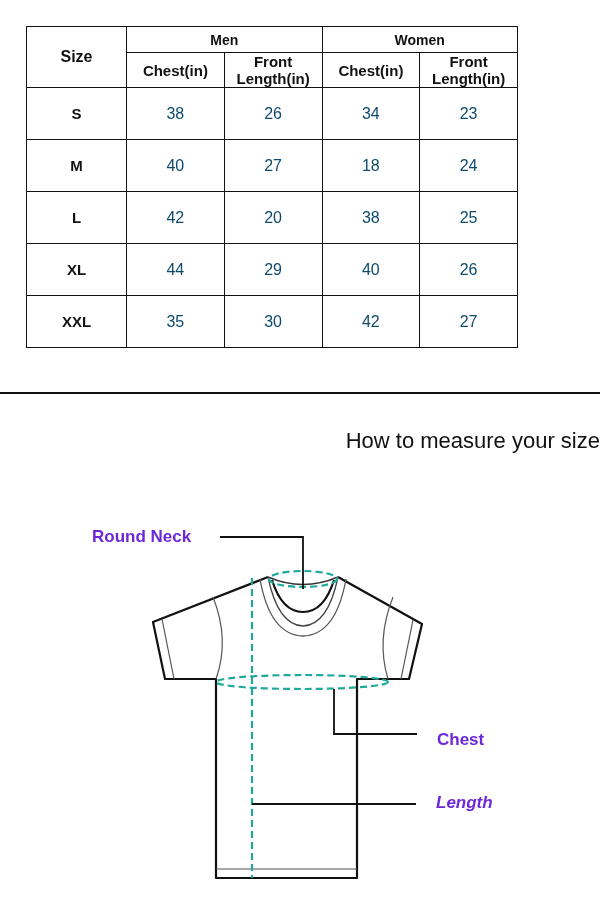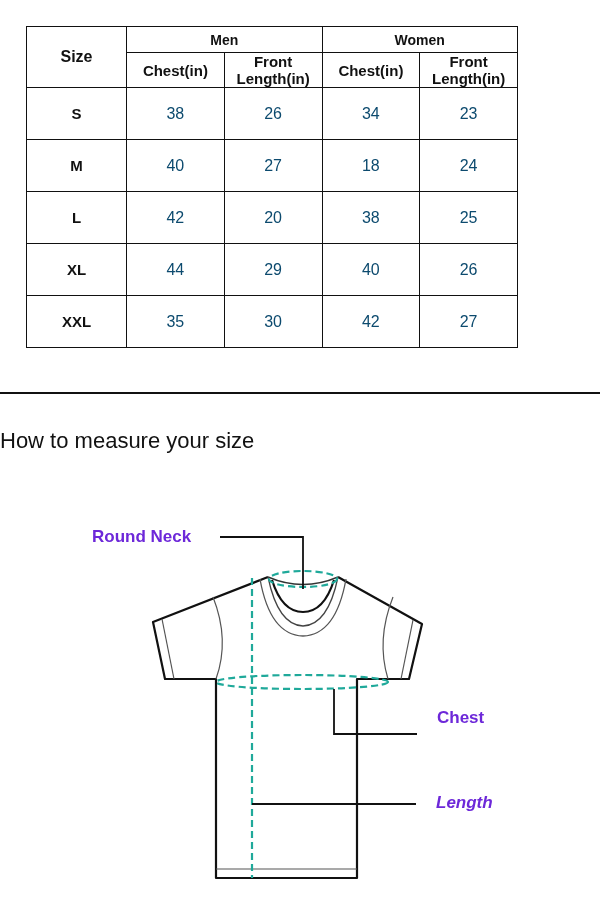--- a/index.html
+++ b/index.html
@@ -6,21 +6,21 @@
     body { width: 600px; height: 912px; position: relative; overflow: hidden; font-family: "Liberation Sans", "DejaVu Sans", sans-serif; color: #111; }
     .size-table { position: absolute; left: 26px; top: 26px; width: 492px; border-collapse: collapse; table-layout: fixed; }
     .size-table td, .size-table th { border: 1.3px solid #111; text-align: center; padding: 0; }
     .size-table th { font-weight: bold; color: #111; }
     .h-group { height: 25px; font-size: 14px; }
     .h-sub { height: 25px; font-size: 15px; }
     .h-size { font-size: 16px; }
     .size-table td { height: 51px; font-size: 16px; color: #0c4a6e; }
     .size-table td.size-label { font-weight: bold; color: #111; font-size: 15px; }
     .divider { position: absolute; left: 0; top: 392px; width: 600px; height: 1.5px; background: #111; }
-    .section-title { position: absolute; left: 0; width: 600px; top: 428px; text-align: left; font-size: 22px; color: #111; }
+    .section-title { position: absolute; left: 0; width: 600px; top: 428px; text-align: right; font-size: 22px; color: #111; }
     .diagram { position: absolute; left: 0; top: 500px; width: 600px; height: 412px; }
     .label { position: absolute; font-size: 17px; font-weight: bold; color: #6d28d9; }
   </style>
 </head>
 <body>
 
 <table class="size-table">
   <tbody>
       <tr>
     <th class="h-size" rowspan="2" style="width:99px">Size</th>
@@ -69,21 +69,21 @@
     <td>27</td>
   </tr>
 </tbody>
   </table>
 
 <div class="divider"></div>
 
 <div class="section-title">How to measure your size</div>
 
 <div class="label" style="left:92px; top:527px;">Round Neck</div>
-<div class="label" style="left:437px; top:708px;">Chest</div>
+<div class="label" style="left:437px; top:730px;">Chest</div>
 <div class="label" style="left:436px; top:793px;font-style:italic;">Length</div>
 
 <svg class="diagram" viewBox="0 500 600 412" width="600" height="412" xmlns="http://www.w3.org/2000/svg">
   <g fill="none" stroke="#111" stroke-linejoin="round">
 
     <path d="M268 577 L153 622 L165 679 L216 679 L216 878 L357 878 L357 679 L392 679 L409 679 L422 624 L338 577" stroke-width="2.2"></path>
 
     <path d="M268 577 Q303 592 338 577" stroke-width="1.4" stroke="#333"></path>
 
     <path d="M268 577 Q278 625 303 626 Q328 625 338 577" stroke-width="1.3" stroke="#444"></path>

